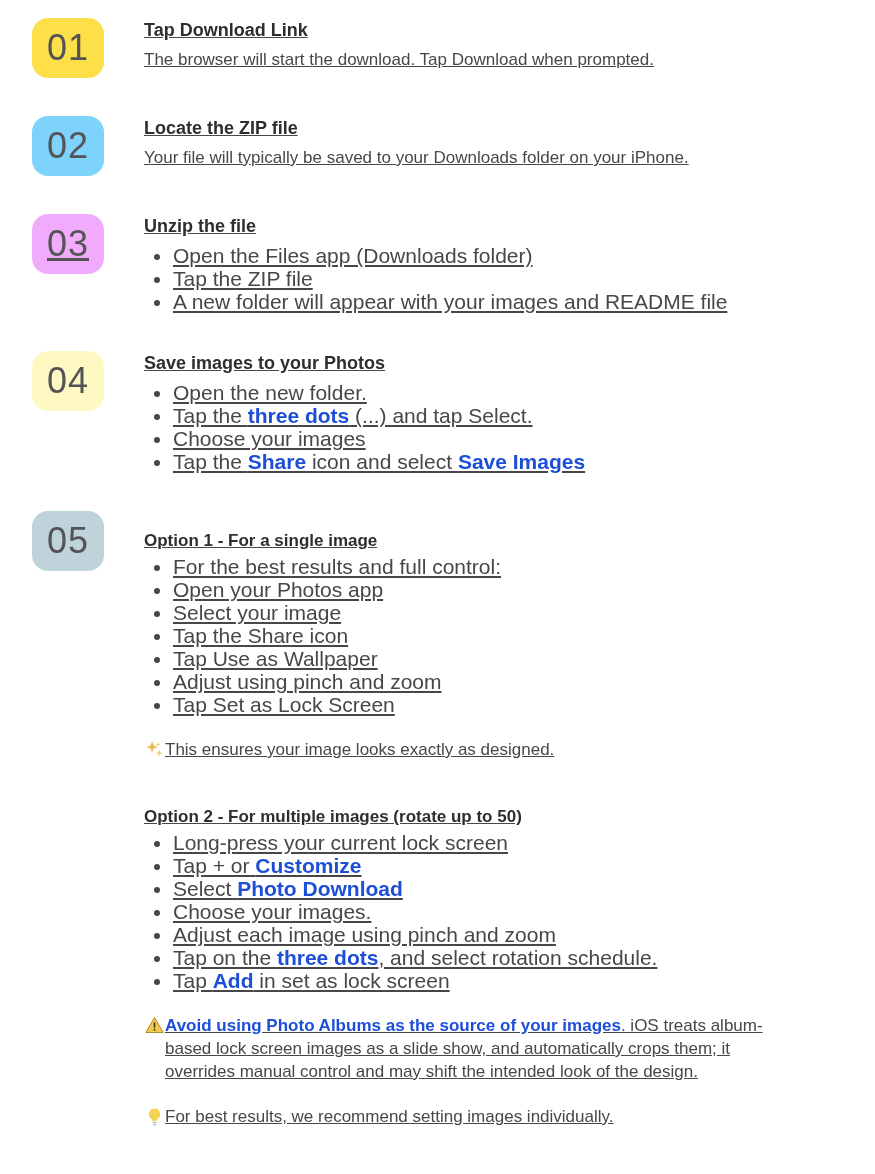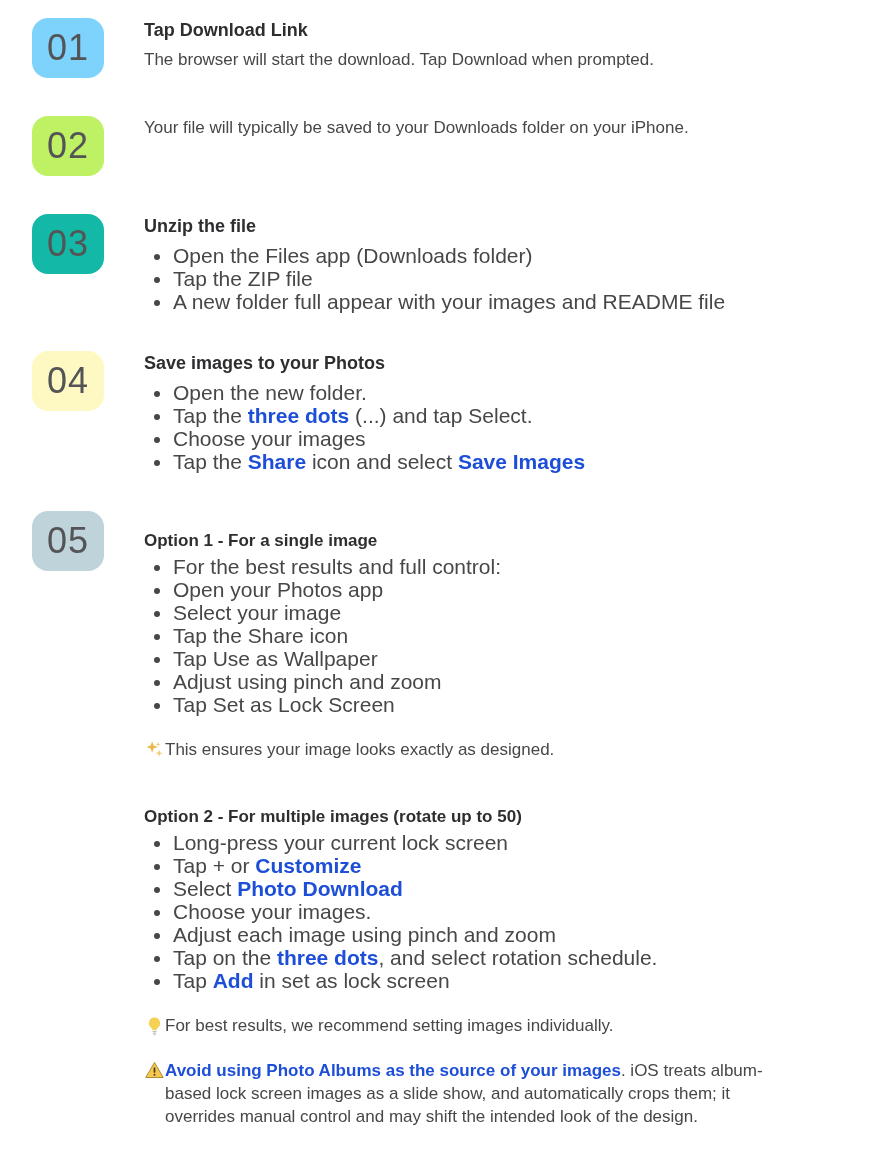--- a/index.html
+++ b/index.html
@@ -31,20 +31,21 @@
     justify-content: center;
     font-size: 36px;
     font-weight: 400;
     letter-spacing: 1px;
     color: #545457;
   }
   .content {
     flex: 1;
     max-width: 628px;
     padding-top: 0;
+    text-decoration: underline;
   }
   .step-title {
     margin: 0 0 6px 0;
     font-size: 18px;
     line-height: 24px;
     font-weight: 700;
     color: #2e2e31;
   }
   .body-text {
     margin: 0;
@@ -88,40 +89,41 @@
     margin-top: 2px;
   }
   .note-text { flex: 1; }
 </style>
 </head>
 <body>
 
 <div class="doc">
   <div id="steps">
       <section class="step">
-        <div class="badge" style="background: #7dd3fc;">01</div>
+        <div class="badge" style="background: #fde047;">01</div>
         <div class="content">
           <h3 class="step-title">Tap Download Link</h3>
           <p class="body-text"><span>The browser will start the download. Tap Download when prompted.</span></p>
         </div>
       </section>
       <section class="step">
-        <div class="badge" style="background: #bef264;">02</div>
+        <div class="badge" style="background: #7dd3fc;">02</div>
         <div class="content">
+          <h3 class="step-title">Locate the ZIP file</h3>
           <p class="body-text"><span>Your file will typically be saved to your Downloads folder on your iPhone.</span></p>
         </div>
       </section>
       <section class="step">
-        <div class="badge" style="background: #14b8a6;">03</div>
+        <div class="badge" style="background: #f0abfc; text-decoration: underline;">03</div>
         <div class="content">
           <h3 class="step-title">Unzip the file</h3>
           <ul class="bullets">
             <li><span>Open the Files app (Downloads folder)</span></li>
             <li><span>Tap the ZIP file</span></li>
-            <li><span>A new folder full appear with your images and README file</span></li>
+            <li><span>A new folder will appear with your images and README file</span></li>
           </ul>
         </div>
       </section>
       <section class="step">
         <div class="badge" style="background: #fef9c3;">04</div>
         <div class="content">
           <h3 class="step-title">Save images to your Photos</h3>
           <ul class="bullets">
             <li><span>Open the new folder.</span></li>
             <li><span>Tap the </span><strong>three dots</strong><span> (...) and tap Select.</span></li>
@@ -158,35 +160,35 @@
             <li><span>Long-press your current lock screen</span></li>
             <li><span>Tap + or </span><strong>Customize</strong></li>
             <li><span>Select </span><strong>Photo Download</strong></li>
             <li><span>Choose your images.</span></li>
             <li><span>Adjust each image using pinch and zoom</span></li>
             <li><span>Tap on the </span><strong>three dots</strong><span>, and select rotation schedule.</span></li>
             <li><span>Tap </span><strong>Add</strong><span> in set as lock screen</span></li>
           </ul>
           <div class="note">
             <span class="note-icon">
+              <svg width="19" height="18" viewBox="0 0 24 22">
+                <path d="M12 1.5 L23 20.5 H1 Z" fill="#f6c94c" stroke="#a8862b" stroke-width="1.2" stroke-linejoin="round"></path>
+                <rect x="10.9" y="7.5" width="2.2" height="7" rx="1.1" fill="#433c27"></rect>
+                <circle cx="12" cy="17" r="1.3" fill="#433c27"></circle>
+              </svg>
+            </span>
+            <div class="note-text"><strong>Avoid using Photo Albums as the source of your images</strong><span>. iOS treats album-based lock screen images as a slide show, and automatically crops them; it overrides manual control and may shift the intended look of the design.</span></div>
+          </div>
+          <div class="note">
+            <span class="note-icon">
               <svg width="17" height="20" viewBox="0 0 24 28">
                 <path d="M12 2a8 8 0 0 0-4.6 14.5c.9.7 1.6 1.6 1.6 2.7v.8h6v-.8c0-1.1.7-2 1.6-2.7A8 8 0 0 0 12 2z" fill="#f5d154"></path>
                 <rect x="9" y="21" width="6" height="1.8" rx="0.9" fill="#b9bdc4"></rect>
                 <rect x="9.4" y="23.4" width="5.2" height="1.7" rx="0.85" fill="#b9bdc4"></rect>
                 <rect x="10.3" y="25.6" width="3.4" height="1.4" rx="0.7" fill="#b9bdc4"></rect>
               </svg>
             </span>
             <div class="note-text"><span>For best results, we recommend setting images individually.</span></div>
           </div>
-          <div class="note">
-            <span class="note-icon">
-              <svg width="19" height="18" viewBox="0 0 24 22">
-                <path d="M12 1.5 L23 20.5 H1 Z" fill="#f6c94c" stroke="#a8862b" stroke-width="1.2" stroke-linejoin="round"></path>
-                <rect x="10.9" y="7.5" width="2.2" height="7" rx="1.1" fill="#433c27"></rect>
-                <circle cx="12" cy="17" r="1.3" fill="#433c27"></circle>
-              </svg>
-            </span>
-            <div class="note-text"><strong>Avoid using Photo Albums as the source of your images</strong><span>. iOS treats album-based lock screen images as a slide show, and automatically crops them; it overrides manual control and may shift the intended look of the design.</span></div>
-          </div>
         </div>
       </section>
     </div>
 </div>
 
 </body></html>

